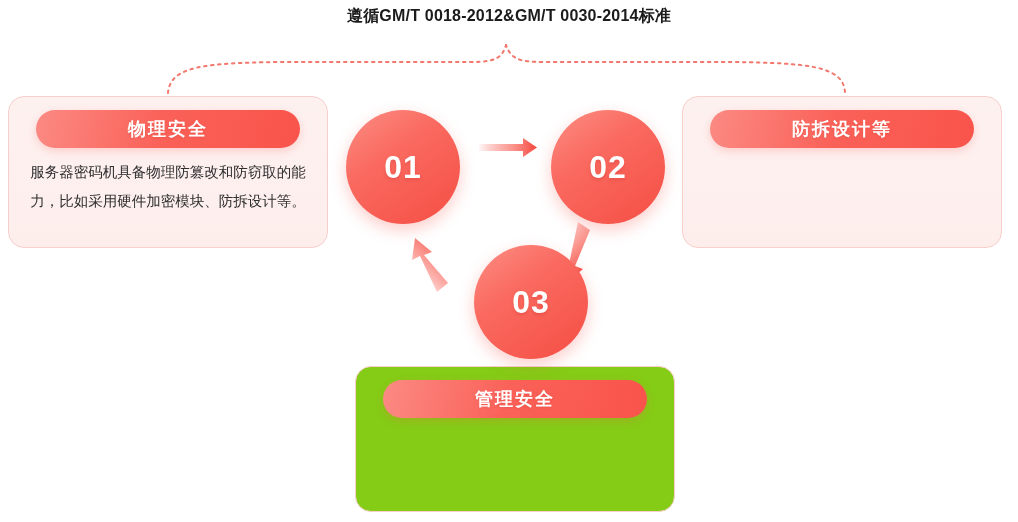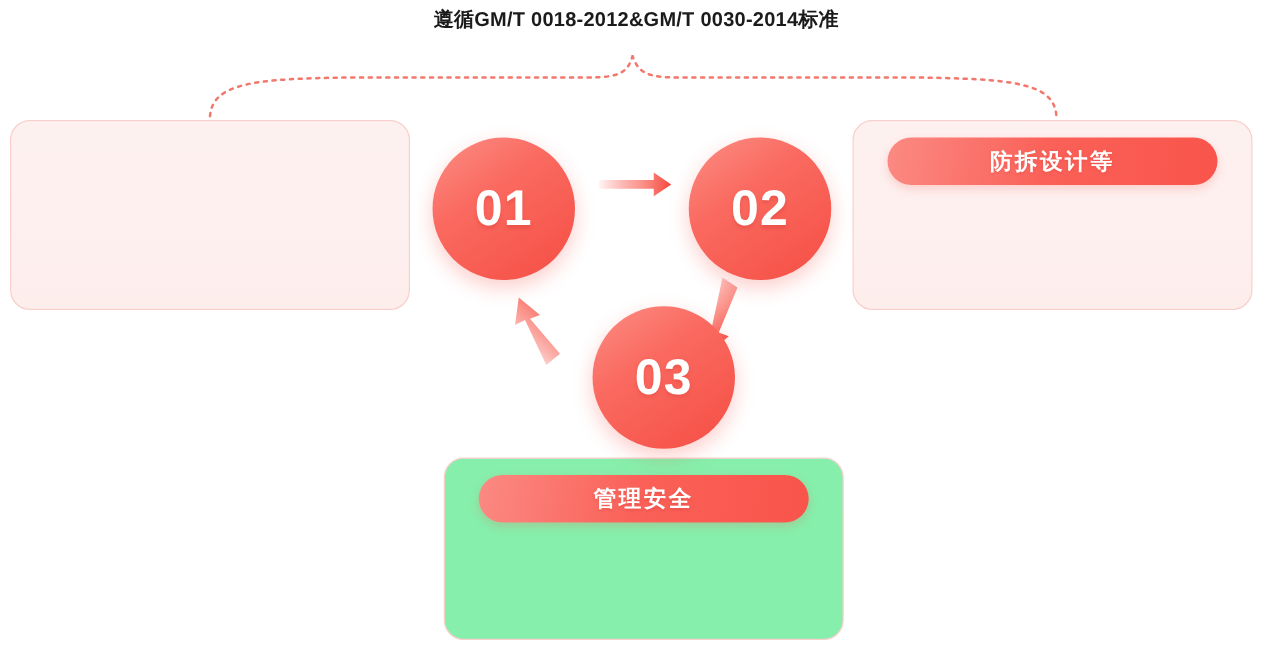--- a/index.html
+++ b/index.html
@@ -47,21 +47,21 @@
     border-radius: 16px;
     border: 1px solid #f8cfcb;
     display: flex;
     flex-direction: column;
     align-items: center;
   }
   .card.tinted {
     background: linear-gradient(180deg, #fdf1f0 0%, #fdeeec 100%);
   }
   .card.plain {
-    background: #86efac;
+    background: #84cc16;
   }
   .card-left  { left: 8px;   top: 96px;  width: 320px; height: 152px; }
   .card-right { left: 682px; top: 96px;  width: 320px; height: 152px; }
   .card-bottom{ left: 355px; top: 366px; width: 320px; height: 146px; }
 
   .pill {
     margin-top: 13px;
     width: 264px;
     height: 38px;
     border-radius: 19px;
@@ -94,21 +94,21 @@
     height: 114px;
     border-radius: 50%;
     background: linear-gradient(145deg, #fc8e85 0%, #fa6a60 38%, #f54e44 100%);
     box-shadow: 0 6px 16px rgba(245,78,68,0.28);
     display: flex;
     align-items: center;
     justify-content: center;
   }
   .circle span {
     color: #ffffff;
-    font-size: 40px;
+    font-size: 32px;
     font-weight: bold;
     letter-spacing: 1px;
     text-shadow: 0 2px 3px rgba(190,45,40,0.25);
   }
   .circle-01 { left: 346px; top: 110px; }
   .circle-02 { left: 551px; top: 110px; }
   .circle-03 { left: 474px; top: 245px; }
 
   
   .arrow-layer {
@@ -126,20 +126,24 @@
 <div class="title">遵循GM/T 0018-2012&amp;GM/T 0030-2014标准</div>
 
 <svg class="brace-layer" viewBox="0 0 1018 522" width="1018" height="522" aria-hidden="true">
   <g fill="none" stroke="#f2776d" stroke-width="2" stroke-linecap="round" stroke-dasharray="2.5 4.5">
     <path d="M168 93 C 170 66, 205 63, 280 62 L 470 62 C 496 62, 502 58, 506 45"></path>
     <path d="M845 92 C 843 66, 808 63, 733 62 L 543 62 C 517 62, 511 58, 506 45"></path>
   </g>
 </svg>
 
 <div class="card card-tinted card-left tinted">
+  <div class="pill">
+    <span class="pill-text">物理安全</span>
+  </div>
+  <div class="card-body">服务器密码机具备物理防篡改和防窃取的能力，比如采用硬件加密模块、防拆设计等。</div>
 </div>
 
 <div class="card card-right tinted">
   <div class="pill">
     <span class="pill-text">防拆设计等</span>
   </div>
 </div>
 
 <div class="card card-bottom plain">
   <div class="pill">

